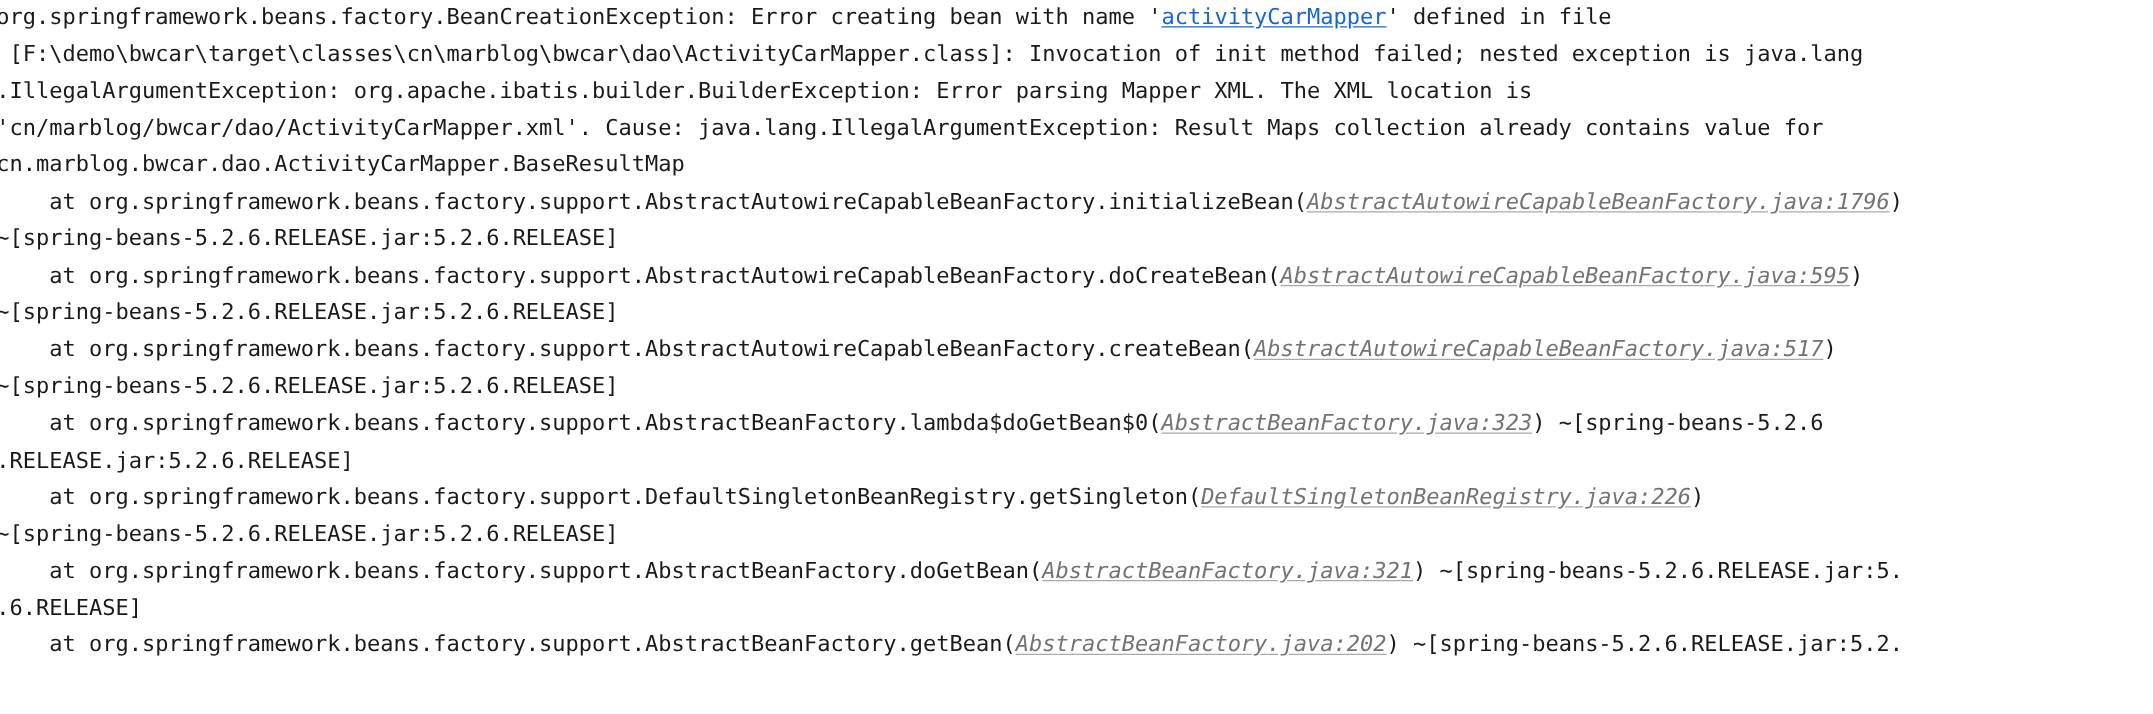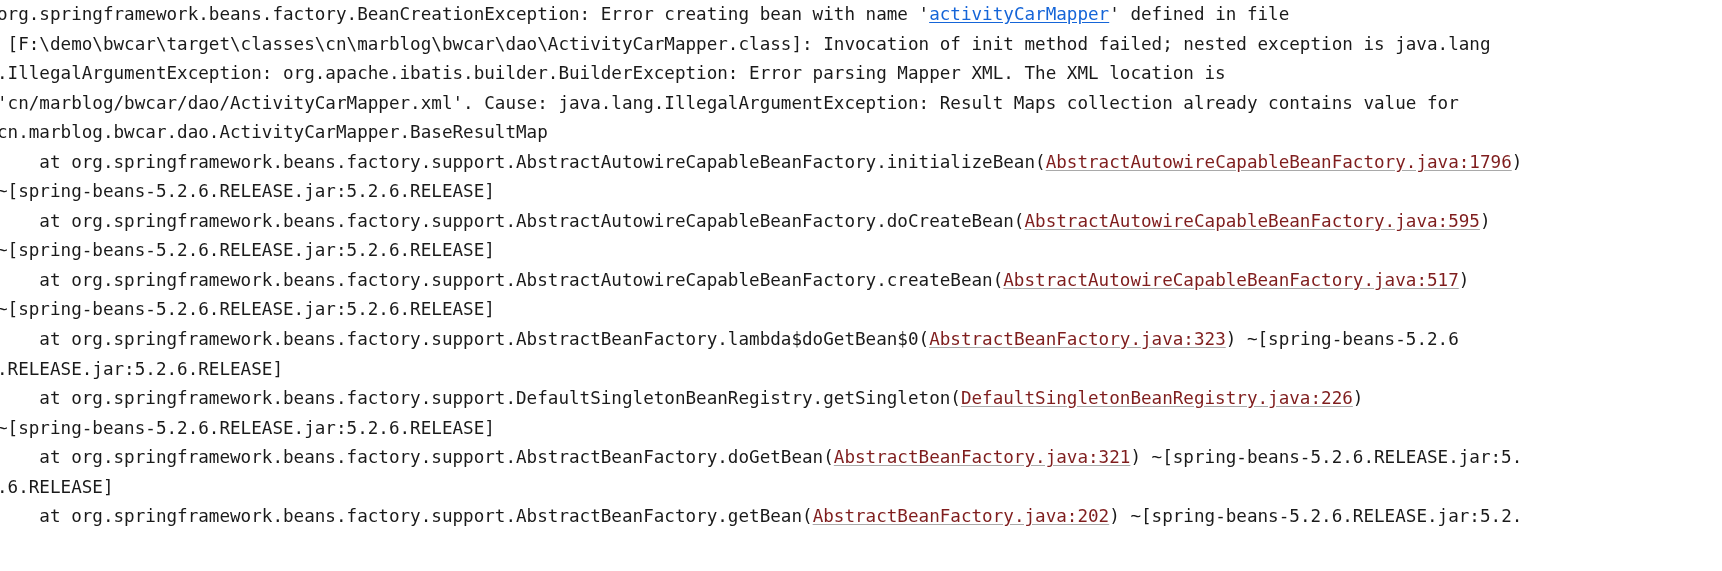--- a/index.html
+++ b/index.html
@@ -33,22 +33,23 @@
     white-space: pre;
     margin-left: -3px;
   }
   .ln-blue {
     color: #1565d8;
     text-decoration: underline;
     text-decoration-color: #1565d8;
     text-underline-offset: 2px;
   }
   .ln-gray {
-    color: #7f1d1d;
+    color: #737373;
     text-decoration: underline;
     text-decoration-color: #a9a9a9;
     text-underline-offset: 2px;
+    font-style: italic;
   }
 </style>
 </head>
 <body>
 
 <div id="console"><div class="line"><span>org.springframework.beans.factory.BeanCreationException: Error creating bean with name '</span><span class="ln-blue">activityCarMapper</span><span>' defined in file</span></div><div class="line"><span> [F:\demo\bwcar\target\classes\cn\marblog\bwcar\dao\ActivityCarMapper.class]: Invocation of init method failed; nested exception is java.lang</span></div><div class="line"><span>.IllegalArgumentException: org.apache.ibatis.builder.BuilderException: Error parsing Mapper XML. The XML location is</span></div><div class="line"><span>'cn/marblog/bwcar/dao/ActivityCarMapper.xml'. Cause: java.lang.IllegalArgumentException: Result Maps collection already contains value for</span></div><div class="line"><span>cn.marblog.bwcar.dao.ActivityCarMapper.BaseResultMap</span></div><div class="line"><span>    at org.springframework.beans.factory.support.AbstractAutowireCapableBeanFactory.initializeBean(</span><span class="ln-gray">AbstractAutowireCapableBeanFactory.java:1796</span><span>)</span></div><div class="line"><span>~[spring-beans-5.2.6.RELEASE.jar:5.2.6.RELEASE]</span></div><div class="line"><span>    at org.springframework.beans.factory.support.AbstractAutowireCapableBeanFactory.doCreateBean(</span><span class="ln-gray">AbstractAutowireCapableBeanFactory.java:595</span><span>)</span></div><div class="line"><span>~[spring-beans-5.2.6.RELEASE.jar:5.2.6.RELEASE]</span></div><div class="line"><span>    at org.springframework.beans.factory.support.AbstractAutowireCapableBeanFactory.createBean(</span><span class="ln-gray">AbstractAutowireCapableBeanFactory.java:517</span><span>)</span></div><div class="line"><span>~[spring-beans-5.2.6.RELEASE.jar:5.2.6.RELEASE]</span></div><div class="line"><span>    at org.springframework.beans.factory.support.AbstractBeanFactory.lambda$doGetBean$0(</span><span class="ln-gray">AbstractBeanFactory.java:323</span><span>) ~[spring-beans-5.2.6</span></div><div class="line"><span>.RELEASE.jar:5.2.6.RELEASE]</span></div><div class="line"><span>    at org.springframework.beans.factory.support.DefaultSingletonBeanRegistry.getSingleton(</span><span class="ln-gray">DefaultSingletonBeanRegistry.java:226</span><span>)</span></div><div class="line"><span>~[spring-beans-5.2.6.RELEASE.jar:5.2.6.RELEASE]</span></div><div class="line"><span>    at org.springframework.beans.factory.support.AbstractBeanFactory.doGetBean(</span><span class="ln-gray">AbstractBeanFactory.java:321</span><span>) ~[spring-beans-5.2.6.RELEASE.jar:5.</span></div><div class="line"><span>.6.RELEASE]</span></div><div class="line"><span>    at org.springframework.beans.factory.support.AbstractBeanFactory.getBean(</span><span class="ln-gray">AbstractBeanFactory.java:202</span><span>) ~[spring-beans-5.2.6.RELEASE.jar:5.2.</span></div></div>
 
 </body></html>

